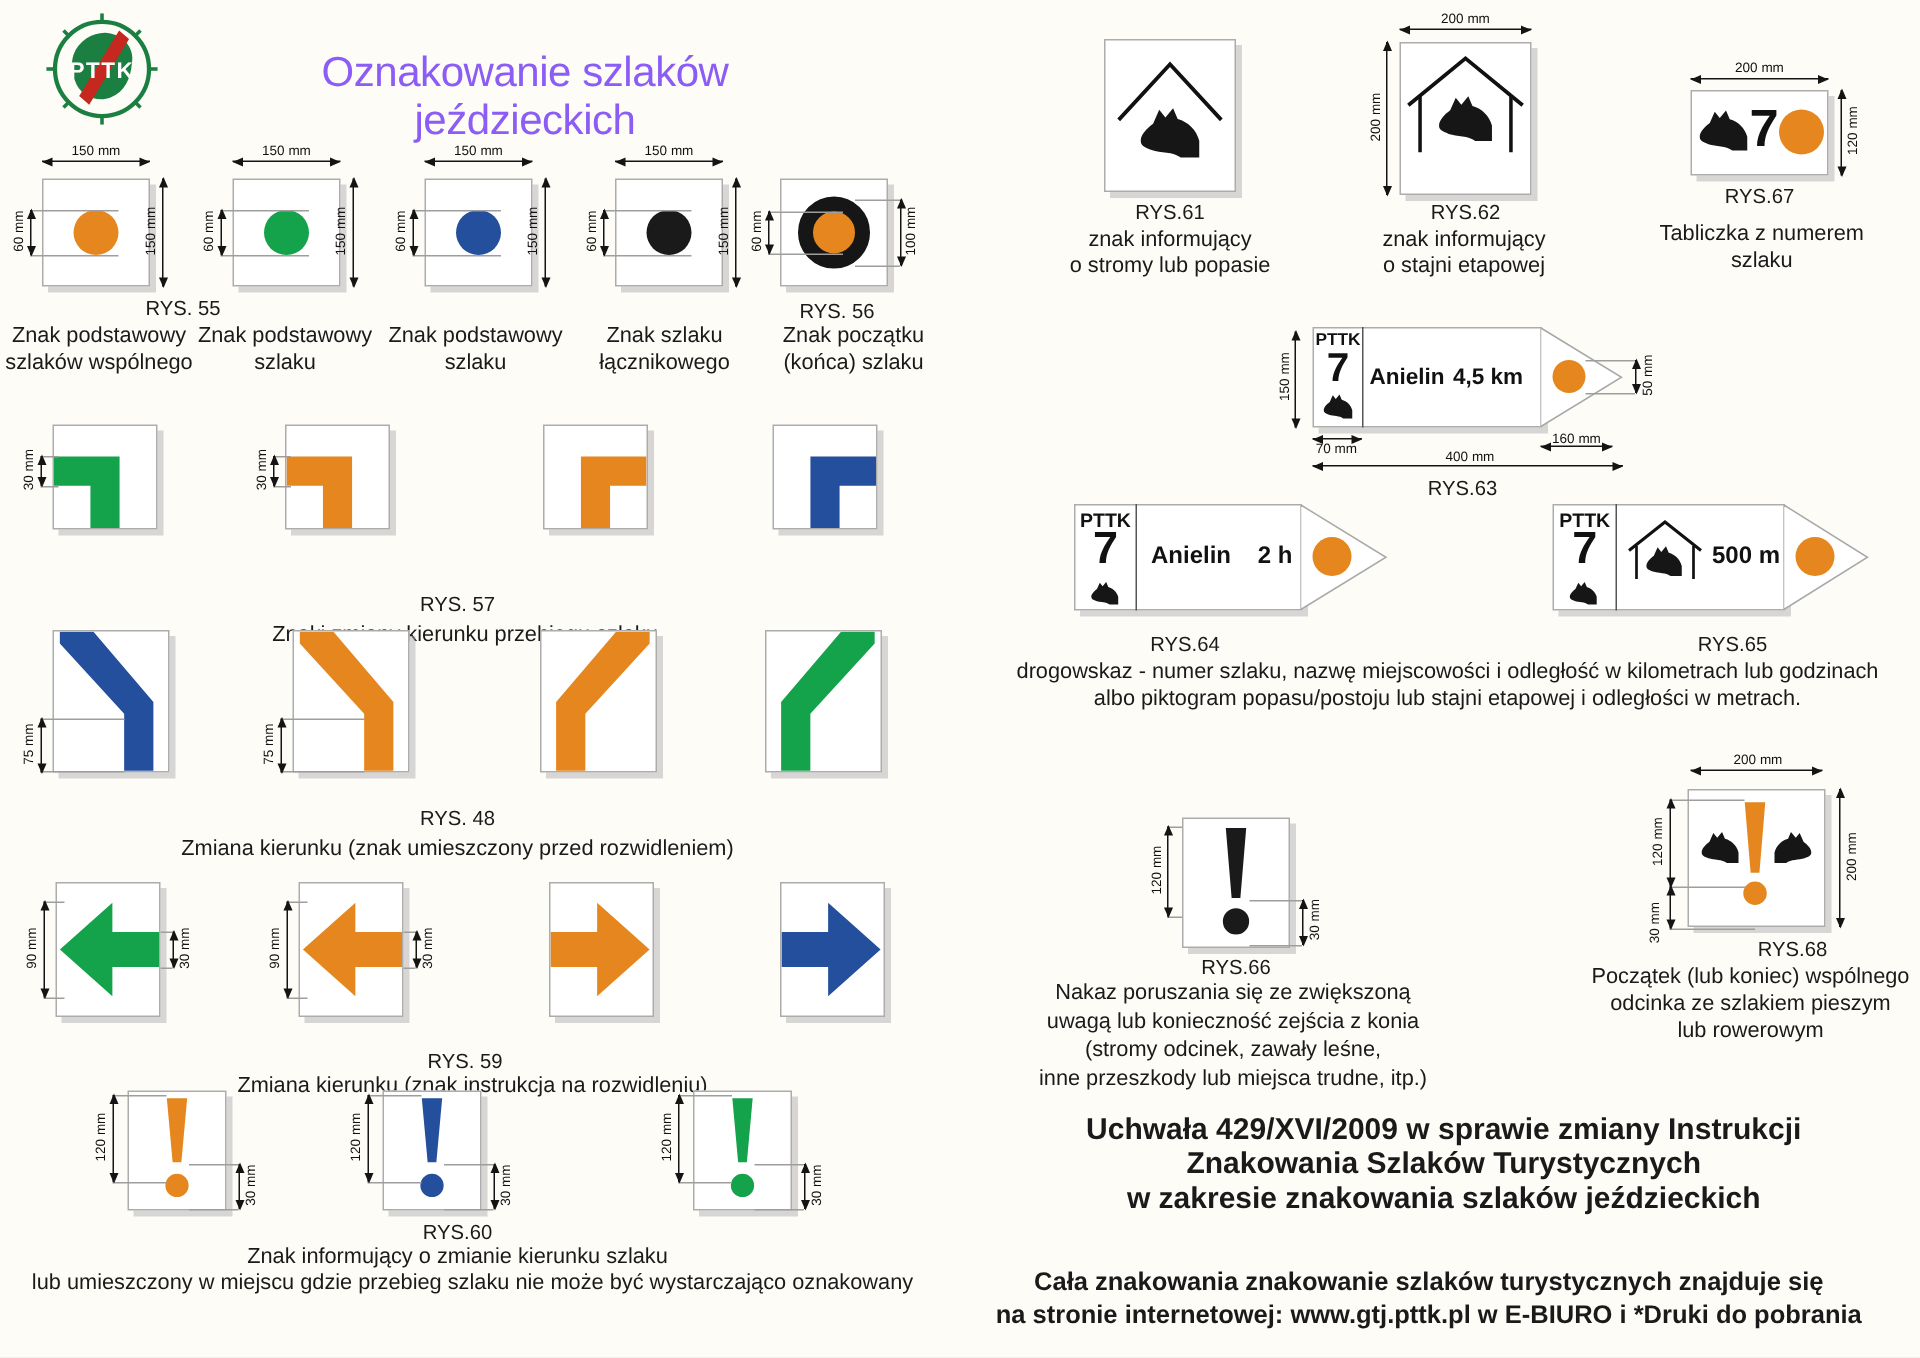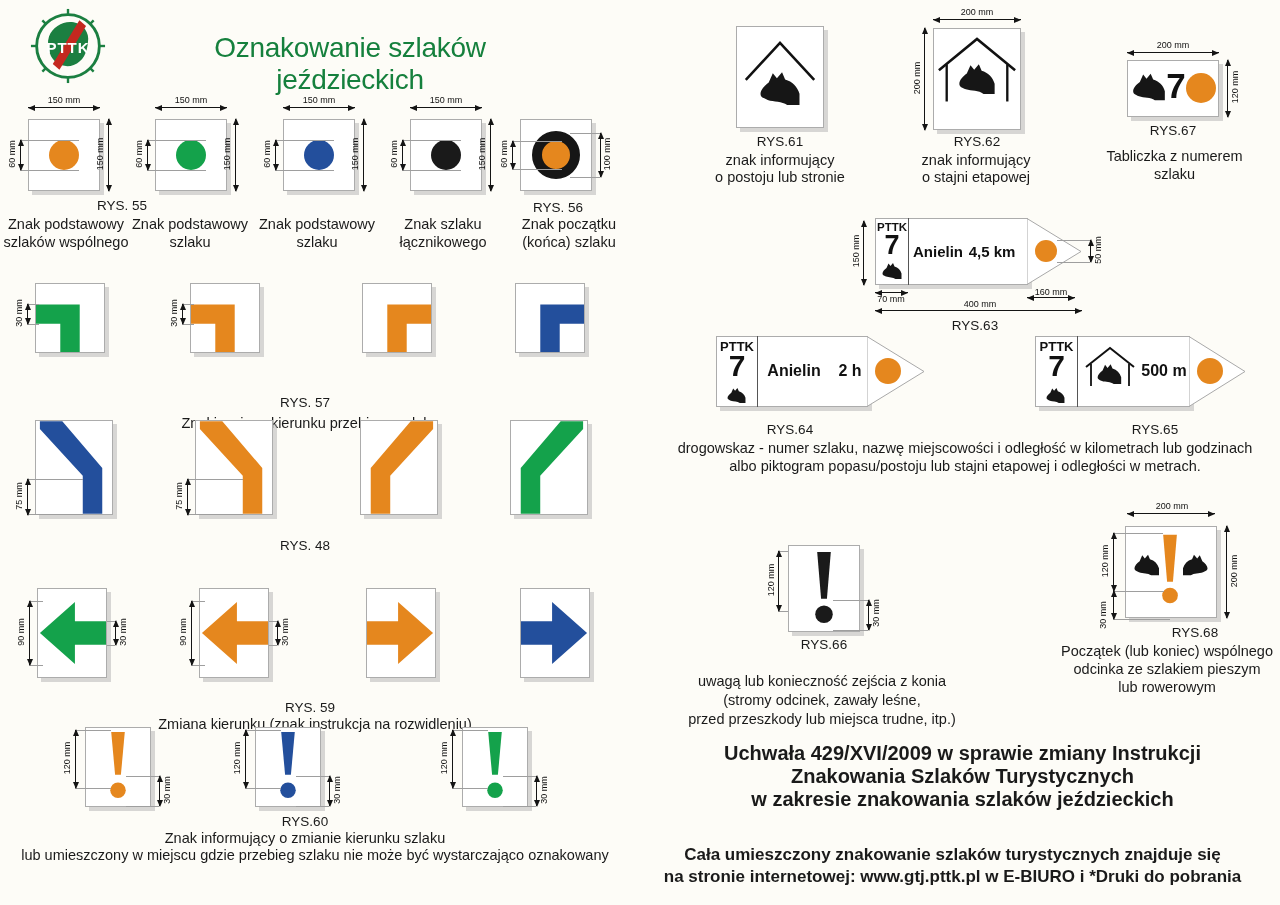--- a/index.html
+++ b/index.html
@@ -24,21 +24,21 @@
   .dh:after  { right:0; border-left:7px solid #141414; }
   .dv { position:absolute; width:0; border-left:1px solid #141414; }
   .dv:before,.dv:after { content:""; position:absolute; left:-3.5px; width:0; height:0; border-left:3px solid transparent; border-right:3px solid transparent; }
   .dv:before { top:-1px; border-bottom:7px solid #141414; }
   .dv:after  { bottom:-1px; border-top:7px solid #141414; }
   .ld { position:absolute; height:0; border-top:1px solid #9e9e9e; }
   .divider { position:absolute; width:0; border-left:1px solid #555; }
   .ptext { position:absolute; text-align:center; font-weight:bold; color:#111; }
   .big { font-size:20px; font-weight:bold; }
   .foot { font-size:17px; font-weight:bold; }
-  .title { position:absolute; font-size:28px; letter-spacing:-0.3px; color:#15803d; text-align:center; }
+  .title { position:absolute; font-size:28px; letter-spacing:-0.3px; color:#8b5cf6; text-align:center; }
 </style>
 </head>
 <body>
 
 <div id="canvas">
 
   <div class="abs" style="left:30px;top:8px;width:76px;height:76px;">
     <svg viewBox="0 0 80 80" width="76" height="76">
       <circle cx="40" cy="40" r="33" fill="none" stroke="#1B7F41" stroke-width="3"></circle>
       <g stroke="#1B7F41" stroke-width="2.5">
@@ -184,20 +184,21 @@
     <svg class="shape mx" viewBox="0 0 78 95">
         <polygon points="4,0 27,0 68,48 68,95 48,95 48,56 4,8" fill="#E5871E"></polygon>
       </svg>
   </div>
   <div class="sq" style="left:510px;top:420px;width:78px;height:95px;">
     <svg class="shape mx" viewBox="0 0 78 95">
         <polygon points="4,0 27,0 68,48 68,95 48,95 48,56 4,8" fill="#14A24B"></polygon>
       </svg>
   </div>
   <div class="rys" style="left:235px;top:538px;width:140px;">RYS. 48</div>
+  <div class="cap" style="left:75px;top:558px;width:460px;">Zmiana kierunku (znak umieszczony przed rozwidleniem)</div>
 
   <div class="sq" style="left:37px;top:588px;width:70px;height:90px;">
     <svg class="shape" viewBox="0 0 70 90">
         <polygon points="2,45 38,13 38,33 70,33 70,57 38,57 38,77" fill="#14A24B"></polygon>
       </svg>
   </div>
   <div class="ld" style="left:29px;top:601px;width:14px;"></div>
   <div class="ld" style="left:29px;top:665px;width:14px;"></div>
   <div class="dv" style="left:29px;top:601px;height:64px;"></div>
   <div class="dlv" style="left:-2px;top:627px;">90 mm</div>
@@ -285,21 +286,21 @@
   <div class="sq" style="left:736px;top:26px;width:88px;height:102px;">
     <svg class="shape" viewBox="0 0 88 102">
       <polyline points="9,54 44,16 79,54" fill="none" stroke="#111" stroke-width="2.6"></polyline>
       <g transform="translate(23,44) scale(1.05)">
         <path d="M1 23 C1 19 5 15 9 12 L13 3 L17 8 L22 2 L25 9 C32 11 37 16 39 23 L39 34 L27 34 C22 30 14 31 8 29 C3 27 1 26 1 23 Z" fill="#161616"></path>
       </g>
     </svg>
   </div>
   <div class="rys" style="left:745px;top:134px;width:70px;">RYS.61</div>
   <div class="cap" style="left:700px;top:152px;width:160px;">znak informujący</div>
-  <div class="cap" style="left:700px;top:169px;width:160px;">o postoju lub stronie</div>
+  <div class="cap" style="left:700px;top:169px;width:160px;">o stromy lub popasie</div>
 
   <div class="dl" style="left:943px;top:7px;width:68px;">200 mm</div>
   <div class="dh" style="left:933px;top:19px;width:88px;"></div>
   <div class="dv" style="left:924px;top:28px;height:102px;"></div>
   <div class="dlv" style="left:894px;top:73px;">200 mm</div>
   <div class="sq" style="left:933px;top:28px;width:88px;height:102px;">
     <svg class="shape" viewBox="0 0 88 102">
       <polyline points="5,42 44,10 83,42" fill="none" stroke="#111" stroke-width="2.6"></polyline>
       <line x1="13" y1="36" x2="13" y2="74" stroke="#111" stroke-width="2.4"></line>
       <line x1="75" y1="36" x2="75" y2="74" stroke="#111" stroke-width="2.4"></line>
@@ -401,23 +402,24 @@
     <svg class="shape" viewBox="0 0 72 87">
         <polygon points="29,6 43,6 39,54 33,54" fill="#1a1a1a"></polygon>
         <circle cx="36" cy="70" r="9" fill="#1a1a1a"></circle>
       </svg>
   </div>
   <div class="ld" style="left:833px;top:600px;width:35px;"></div>
   <div class="ld" style="left:833px;top:630px;width:35px;"></div>
   <div class="dv" style="left:868px;top:600px;height:30px;"></div>
   <div class="dlv" style="left:853px;top:608px;">30 mm</div>
   <div class="rys" style="left:788px;top:637px;width:72px;">RYS.66</div>
+  <div class="cap" style="left:667px;top:654px;width:310px;">Nakaz poruszania się ze zwiększoną</div>
   <div class="cap" style="left:667px;top:673px;width:310px;">uwagą lub konieczność zejścia z konia</div>
   <div class="cap" style="left:667px;top:692px;width:310px;">(stromy odcinek, zawały leśne,</div>
-  <div class="cap" style="left:667px;top:711px;width:310px;">przed przeszkody lub miejsca trudne,  itp.)</div>
+  <div class="cap" style="left:667px;top:711px;width:310px;">inne przeszkody lub miejsca trudne,  itp.)</div>
 
   <div class="dl" style="left:1142px;top:501px;width:60px;">200 mm</div>
   <div class="dh" style="left:1127px;top:513px;width:88px;"></div>
   <div class="sq" style="left:1125px;top:526px;width:92px;height:92px;">
     <svg class="shape" viewBox="0 0 92 92">
       <g transform="translate(8,27) scale(0.66)">
         <path d="M1 23 C1 19 5 15 9 12 L13 3 L17 8 L22 2 L25 9 C32 11 37 16 39 23 L39 34 L27 34 C22 30 14 31 8 29 C3 27 1 26 1 23 Z" fill="#161616"></path>
       </g>
       <g transform="translate(84,27) scale(-0.66,0.66)">
         <path d="M1 23 C1 19 5 15 9 12 L13 3 L17 8 L22 2 L25 9 C32 11 37 16 39 23 L39 34 L27 34 C22 30 14 31 8 29 C3 27 1 26 1 23 Z" fill="#161616"></path>
@@ -437,16 +439,16 @@
   <div class="dlv" style="left:1080px;top:610px;">30 mm</div>
   <div class="rys" style="left:1150px;top:625px;width:90px;">RYS.68</div>
   <div class="cap" style="left:1042px;top:643px;width:250px;">Początek (lub koniec) wspólnego</div>
   <div class="cap" style="left:1042px;top:661px;width:250px;">odcinka ze szlakiem pieszym</div>
   <div class="cap" style="left:1042px;top:679px;width:250px;">lub rowerowym</div>
 
   <div class="cap big" style="left:640px;top:741px;width:645px;">Uchwała 429/XVI/2009 w sprawie zmiany Instrukcji</div>
   <div class="cap big" style="left:640px;top:764px;width:645px;">Znakowania Szlaków Turystycznych</div>
   <div class="cap big" style="left:640px;top:787px;width:645px;">w zakresie znakowania szlaków jeździeckich</div>
 
-  <div class="cap foot" style="left:625px;top:845px;width:655px;">Cała umieszczony znakowanie szlaków turystycznych znajduje się</div>
+  <div class="cap foot" style="left:625px;top:845px;width:655px;">Cała znakowania znakowanie szlaków turystycznych znajduje się</div>
   <div class="cap foot" style="left:625px;top:867px;width:655px;">na stronie internetowej: www.gtj.pttk.pl w E-BIURO i *Druki do pobrania</div>
 
 </div>
 
 </body></html>

